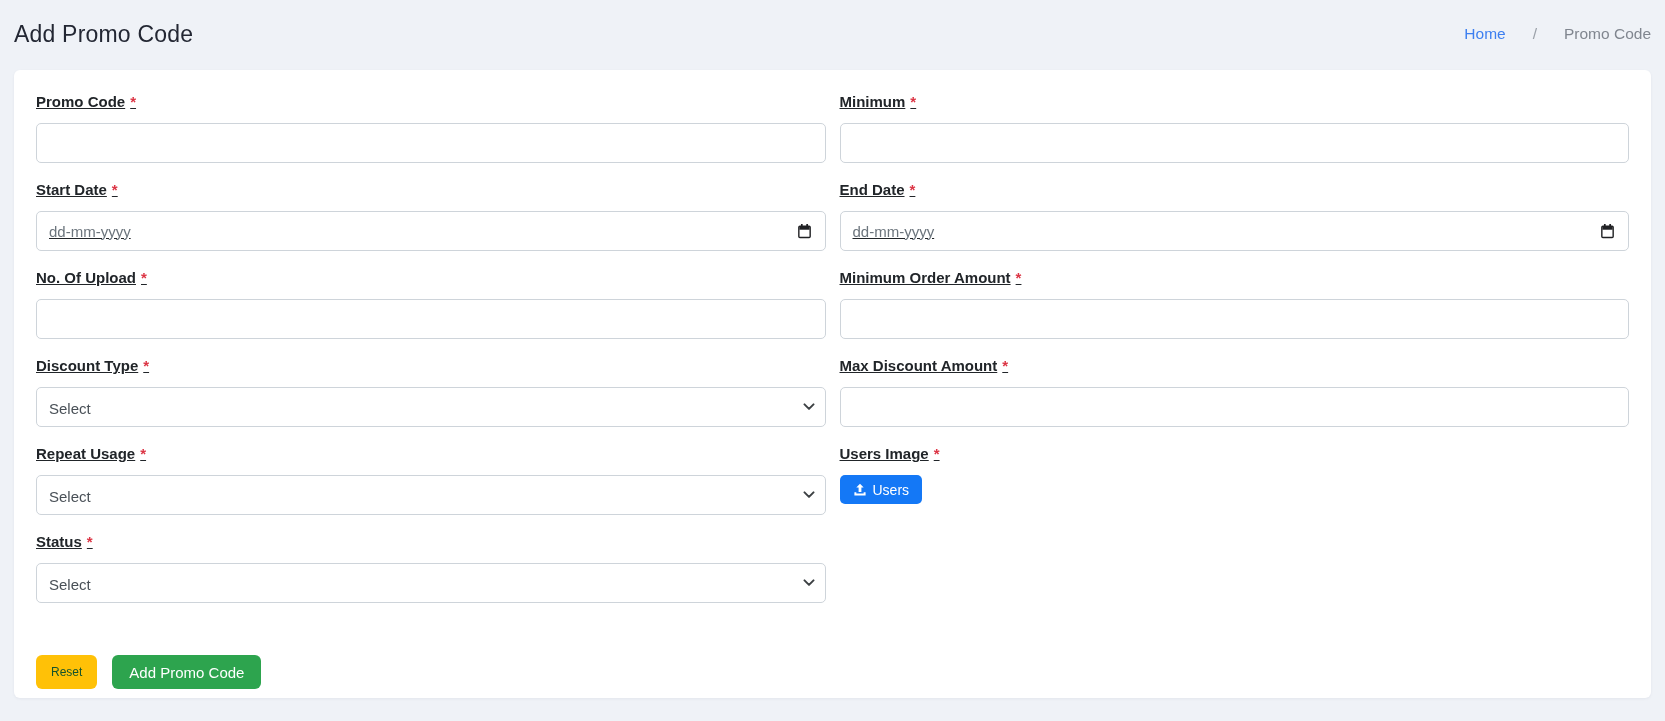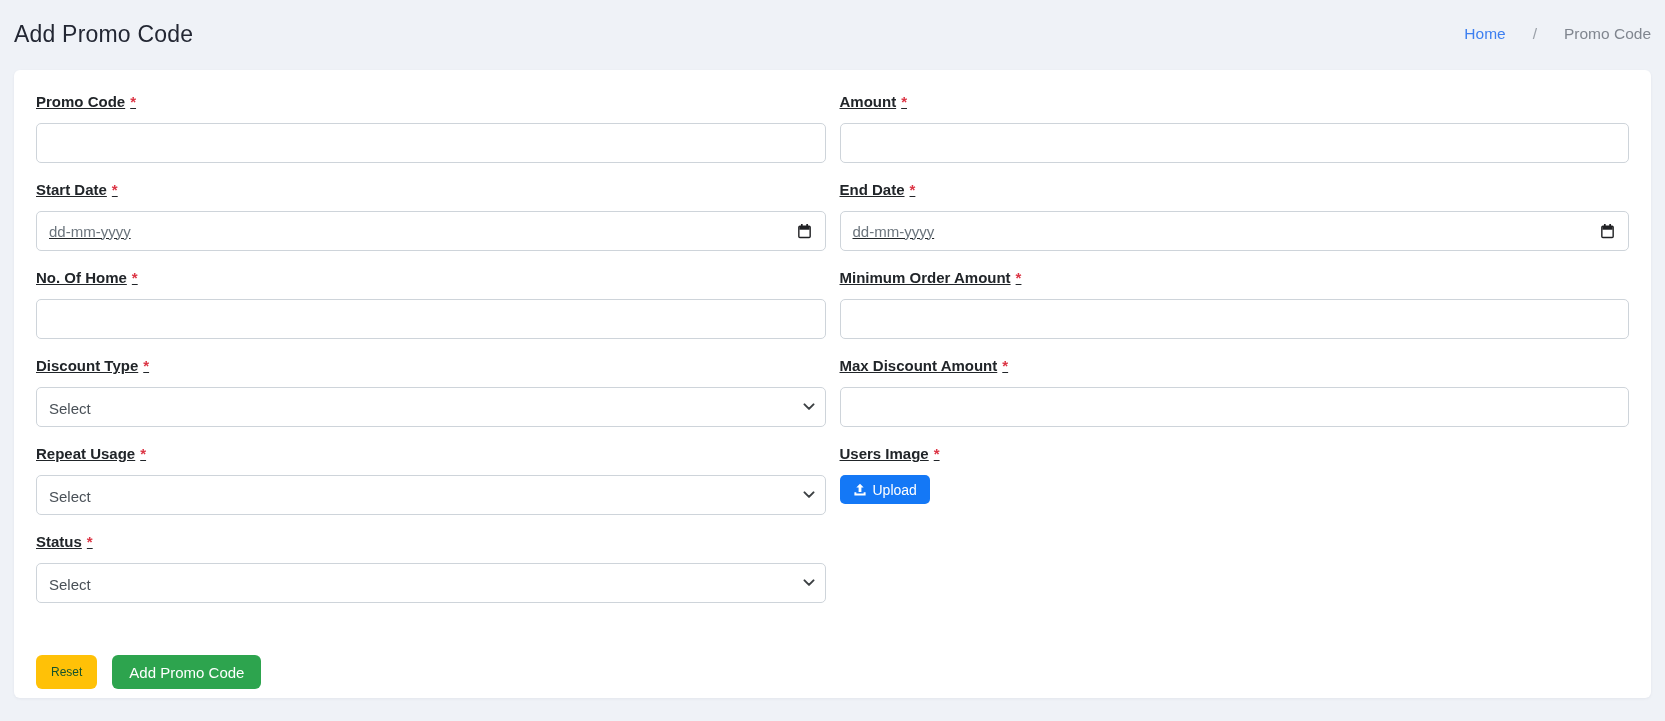--- a/index.html
+++ b/index.html
@@ -144,21 +144,21 @@
 </div>
 
 <div class="card">
   <div class="form-grid">
 
     <div class="field">
       <label class="lbl"><span>Promo Code</span><span class="req">*</span></label>
       <input class="input" type="text" style="">
     </div>
     <div class="field">
-      <label class="lbl"><span>Amount</span><span class="req">*</span></label>
+      <label class="lbl"><span>Minimum</span><span class="req">*</span></label>
       <input class="input" type="text" style="">
     </div>
 
     <div class="field">
       <label class="lbl"><span>Start Date</span><span class="req">*</span></label>
       <div class="date-input">
         <span class="ph">dd-mm-yyyy</span>
         <span class="cal">
           <svg width="17" height="17" viewBox="0 0 24 24">
               <path fill="#202124" d="M7 1.5h2.4V5H7zM14.6 1.5H17V5h-2.6z"></path>
@@ -176,21 +176,21 @@
           <svg width="17" height="17" viewBox="0 0 24 24">
               <path fill="#202124" d="M7 1.5h2.4V5H7zM14.6 1.5H17V5h-2.6z"></path>
               <rect x="4" y="4.5" width="16" height="16" rx="1.5" fill="none" stroke="#202124" stroke-width="2"></rect>
               <path fill="#202124" d="M4.8 5.2h14.4v4.3H4.8z"></path>
             </svg>
         </span>
       </div>
     </div>
 
     <div class="field">
-      <label class="lbl"><span>No. Of Home</span><span class="req">*</span></label>
+      <label class="lbl"><span>No. Of Upload</span><span class="req">*</span></label>
       <input class="input" type="text" style="">
     </div>
     <div class="field">
       <label class="lbl"><span>Minimum Order Amount</span><span class="req">*</span></label>
       <input class="input" type="text" style="">
     </div>
 
     <div class="field">
       <label class="lbl"><span>Discount Type</span><span class="req">*</span></label>
       <div class="select-wrap">
@@ -221,21 +221,21 @@
 
     <div class="field">
       <label class="lbl"><span>Users Image</span><span class="req">*</span></label>
       <button class="btn btn-upload">
         <span style="display:flex;">
           <svg width="14" height="14" viewBox="0 0 16 16" fill="#ffffff">
               <path d="M8 .8l4.2 4.4H9.6v5.2H6.4V5.2H3.8z"></path>
               <path d="M1.6 10.6v3.6h12.8v-3.6h-2.2v1.5H3.8v-1.5z"></path>
             </svg>
         </span>
-        <span>Upload</span>
+        <span>Users</span>
       </button>
     </div>
     <div class="field">
       <label class="lbl"><span>Status</span><span class="req">*</span></label>
       <div class="select-wrap">
         <select><option>Select</option></select>
         <span class="chev">
           <svg width="12" height="8" viewBox="0 0 16 10">
               <path d="M2 1.5l6 6 6-6" fill="none" stroke="#3c4043" stroke-width="2.6" stroke-linecap="round" stroke-linejoin="round"></path>
             </svg>

